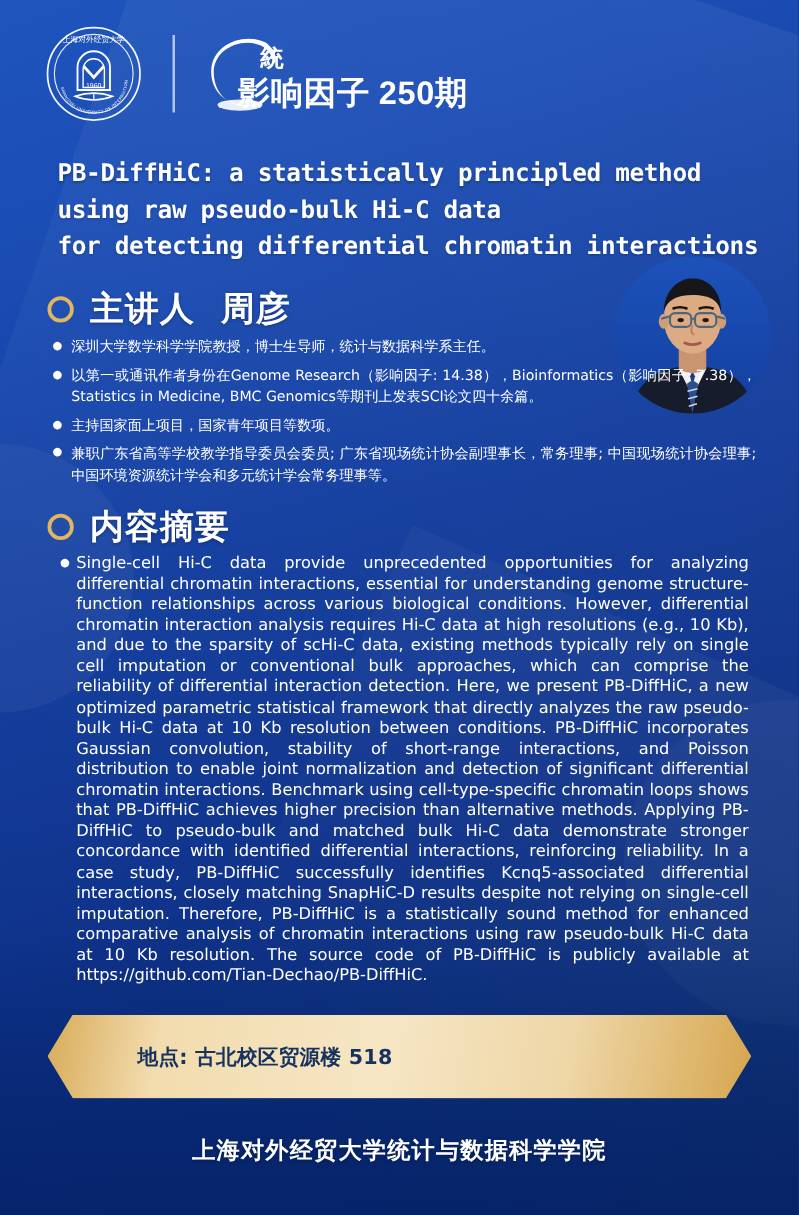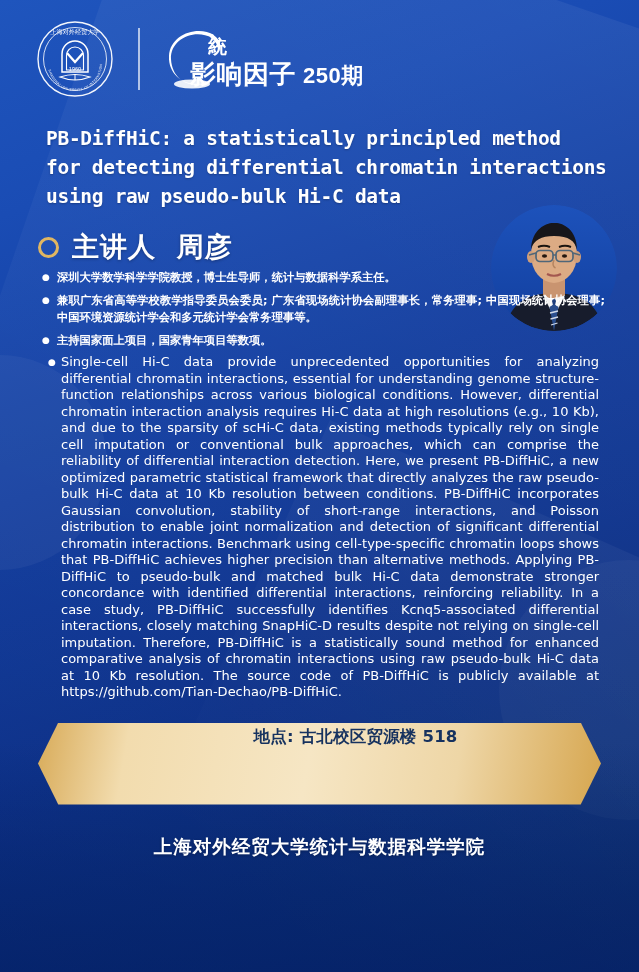--- a/index.html
+++ b/index.html
@@ -114,21 +114,21 @@
     top: 37px;
     font-family: "DejaVu Sans", sans-serif;
     font-size: 26px;
     font-weight: bold;
     color: #ffffff;
     white-space: nowrap;
     letter-spacing: 0.5px;
   }
   .brand-issue {
     font-family: "Liberation Sans", sans-serif;
-    font-size: 22px;
+    font-size: 26px;
     font-weight: bold;
     margin-left: 7px;
   }
   
   .title {
     position: relative;
     margin: 6px 26px 18px 46px;
     font-family: "DejaVu Sans Mono", monospace;
     font-size: 19.5px;
     line-height: 29px;
@@ -182,21 +182,20 @@
   }
   .bio-item {
     position: relative;
     font-family: "DejaVu Sans", sans-serif;
     font-size: 11.3px;
     line-height: 17.5px;
     color: #ffffff;
     margin: 0 0 5px 0;
     padding-left: 15px;
     text-align: justify;
-    font-weight: bold;
   }
   .bio-item::before {
     content: "\25CF";
     position: absolute;
     left: 0;
     top: 0px;
     font-size: 9px;
     line-height: 17.5px;
     color: #ffffff;
   }
@@ -219,24 +218,25 @@
     left: 0;
     top: 0;
     font-size: 9px;
     line-height: 16.5px;
   }
   
   .banner {
     position: relative;
     margin: 22px auto 0 auto;
     width: 563px;
-    height: 82px;
+    height: 67px;
     background: linear-gradient(100deg, #d8ab59 0%, #f2dcae 16%, #f6e6c4 48%, #eed6a6 74%, #d6a64f 100%);
     clip-path: polygon(3.6% 0%, 96.4% 0%, 100% 50%, 96.4% 100%, 3.6% 100%, 0% 50%);
     display: flex;
+    flex-direction: column;
     justify-content: center;
     box-sizing: border-box;
     padding-left: 72px;
     z-index: 5;
   }
   .banner-line {
     font-family: "DejaVu Sans", sans-serif;
     font-size: 16.5px;
     line-height: 27px;
     font-weight: bold;
@@ -304,22 +304,22 @@
       </div>
       <div class="brand-tong">統</div>
       <div class="brand-main">
         <span>影响因子</span><span class="brand-issue">250期</span>
       </div>
     </div>
   </div>
 
   <div class="title">
     <div>PB-DiffHiC: a statistically principled method</div>
+    <div>using raw pseudo-bulk Hi-C data</div>
     <div>for detecting differential chromatin interactions</div>
-    <div>using raw pseudo-bulk Hi-C data</div>
   </div>
 
   <div class="speaker-wrap">
 
     <div class="sec-head">
       <span class="ring"></span>
       <span class="sec-title">
         <span>主讲人</span>&nbsp;&nbsp;<span>周彦</span>
       </span>
     </div>
@@ -368,26 +368,31 @@
           <path d="M68 42 q6 -2.5 12 0" stroke="#1b1510" stroke-width="2" fill="none"></path>
 
           <path d="M63 55 q-2.5 6 1.5 8" stroke="#b5845f" stroke-width="1.5" fill="none"></path>
           <path d="M56 69 q7 3.5 14 0" stroke="#a3574f" stroke-width="2.2" fill="none"></path>
         </g>
       </svg>
     </div>
 
     <div class="bio">
       <div class="bio-item narrow">深圳大学数学科学学院教授，博士生导师，统计与数据科学系主任。</div>
+      <div class="bio-item">以第一或通讯作者身份在Genome Research（影响因子: 14.38），Bioinformatics（影响因子: 7.38），Statistics in Medicine, BMC Genomics等期刊上发表SCI论文四十余篇。</div>
+      <div class="bio-item">主持国家面上项目，国家青年项目等数项。</div>
       <div class="bio-item">兼职广东省高等学校教学指导委员会委员; 广东省现场统计协会副理事长，常务理事; 中国现场统计协会理事; 中国环境资源统计学会和多元统计学会常务理事等。</div>
-      <div class="bio-item">主持国家面上项目，国家青年项目等数项。</div>
     </div>
   </div>
 
   <div>
+    <div class="sec-head">
+      <span class="ring"></span>
+      <span class="sec-title">内容摘要</span>
+    </div>
     <div class="abstract">Single-cell Hi-C data provide unprecedented opportunities for analyzing differential chromatin interactions, essential for understanding genome structure-function relationships across various biological conditions. However, differential chromatin interaction analysis requires Hi-C data at high resolutions (e.g., 10 Kb), and due to the sparsity of scHi-C data, existing methods typically rely on single cell imputation or conventional bulk approaches, which can comprise the reliability of differential interaction detection. Here, we present PB-DiffHiC, a new optimized parametric statistical framework that directly analyzes the raw pseudo-bulk Hi-C data at 10 Kb resolution between conditions. PB-DiffHiC incorporates Gaussian convolution, stability of short-range interactions, and Poisson distribution to enable joint normalization and detection of significant differential chromatin interactions. Benchmark using cell-type-specific chromatin loops shows that PB-DiffHiC achieves higher precision than alternative methods. Applying PB-DiffHiC to pseudo-bulk and matched bulk Hi-C data demonstrate stronger concordance with identified differential interactions, reinforcing reliability. In a case study, PB-DiffHiC successfully identifies Kcnq5-associated differential interactions, closely matching SnapHiC-D results despite not relying on single-cell imputation. Therefore, PB-DiffHiC is a statistically sound method for enhanced comparative analysis of chromatin interactions using raw pseudo-bulk Hi-C data at 10 Kb resolution. The source code of PB-DiffHiC is publicly available at https://github.com/Tian-Dechao/PB-DiffHiC.</div>
   </div>
 
   <div class="banner">
     <div class="banner-line">地点: 古北校区贸源楼 518</div>
   </div>
 
   <div class="footer">
     <div class="footer-line">上海对外经贸大学统计与数据科学学院</div>
 

